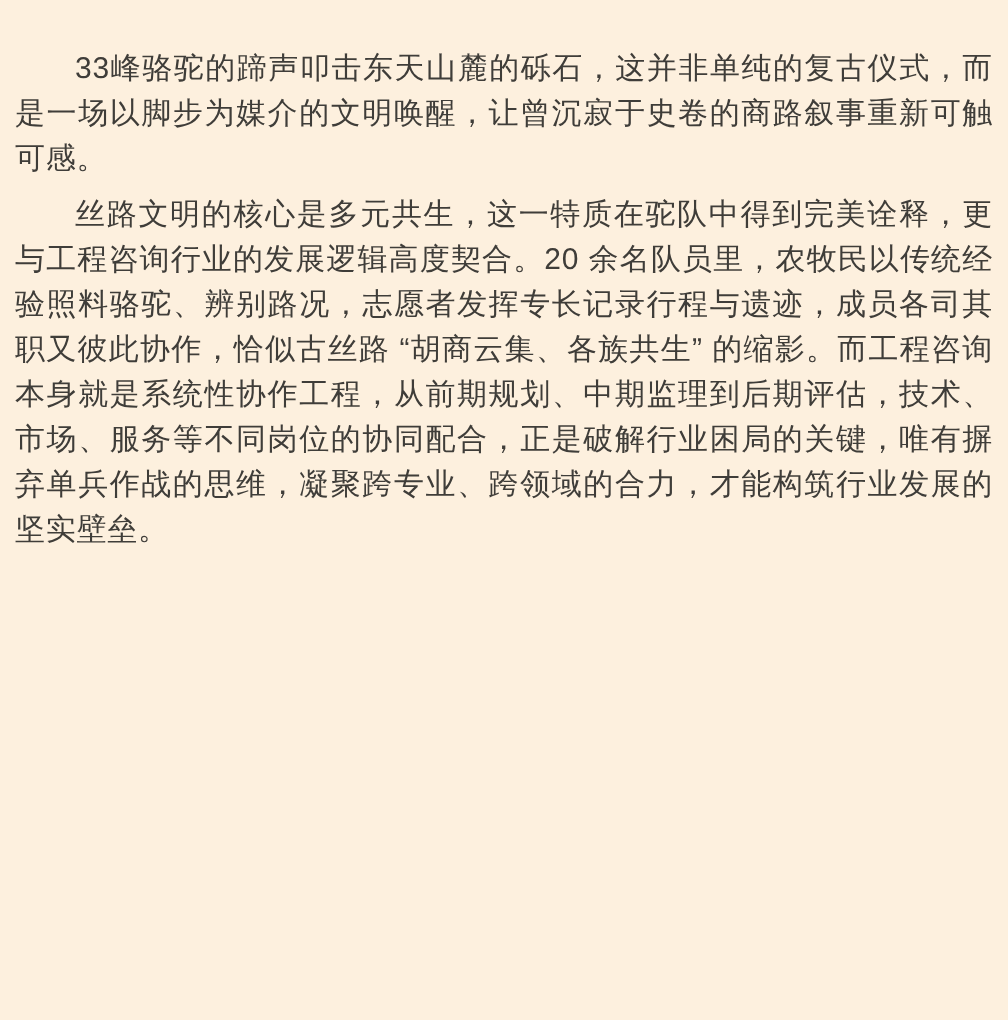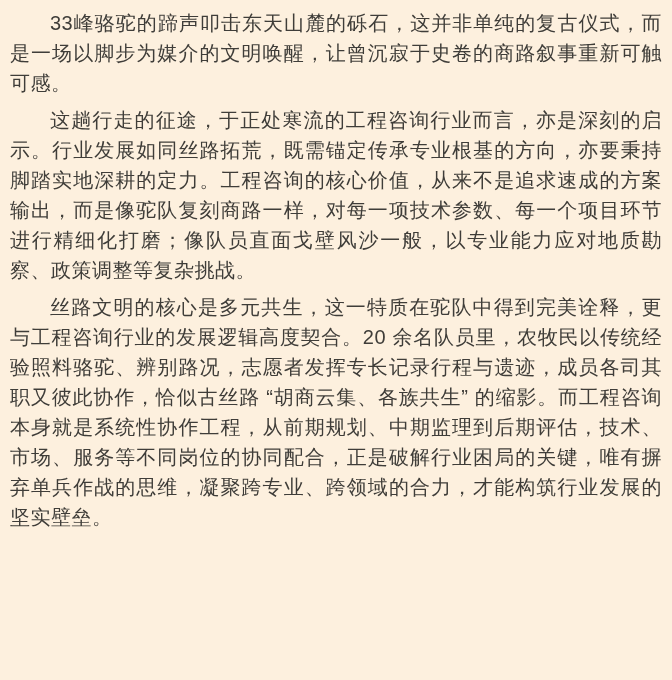--- a/index.html
+++ b/index.html
@@ -9,33 +9,32 @@
   body {
     width: 672px;
     height: 680px;
     background: #fdf0de;
     overflow: hidden;
   }
   .page {
     box-sizing: border-box;
     width: 672px;
     height: 680px;
-    padding: 8px 10px 0 10px;
+    padding: 31px 10px 0 10px;
     font-family: "Liberation Sans", "DejaVu Sans", sans-serif;
     font-size: 20px;
     line-height: 30px;
     color: #3f3d39;
   }
   .page p {
     margin: 0 0 7px 0;
     text-indent: 2em;
     text-align: justify;
     letter-spacing: 0.5px;
   }
 </style>
 </head>
 <body>
 
 <div class="page">
   <p>33峰骆驼的蹄声叩击东天山麓的砾石，这并非单纯的复古仪式，而是一场以脚步为媒介的文明唤醒，让曾沉寂于史卷的商路叙事重新可触可感。</p>
-  <p>这趟行走的征途，于正处寒流的工程咨询行业而言，亦是深刻的启示。行业发展如同丝路拓荒，既需锚定传承专业根基的方向，亦要秉持脚踏实地深耕的定力。工程咨询的核心价值，从来不是追求速成的方案输出，而是像驼队复刻商路一样，对每一项技术参数、每一个项目环节进行精细化打磨；像队员直面戈壁风沙一般，以专业能力应对地质勘察、政策调整等复杂挑战。</p>
   <p>丝路文明的核心是多元共生，这一特质在驼队中得到完美诠释，更与工程咨询行业的发展逻辑高度契合。20 余名队员里，农牧民以传统经验照料骆驼、辨别路况，志愿者发挥专长记录行程与遗迹，成员各司其职又彼此协作，恰似古丝路 “胡商云集、各族共生” 的缩影。而工程咨询本身就是系统性协作工程，从前期规划、中期监理到后期评估，技术、市场、服务等不同岗位的协同配合，正是破解行业困局的关键，唯有摒弃单兵作战的思维，凝聚跨专业、跨领域的合力，才能构筑行业发展的坚实壁垒。</p>
 </div>
 
 </body></html>

